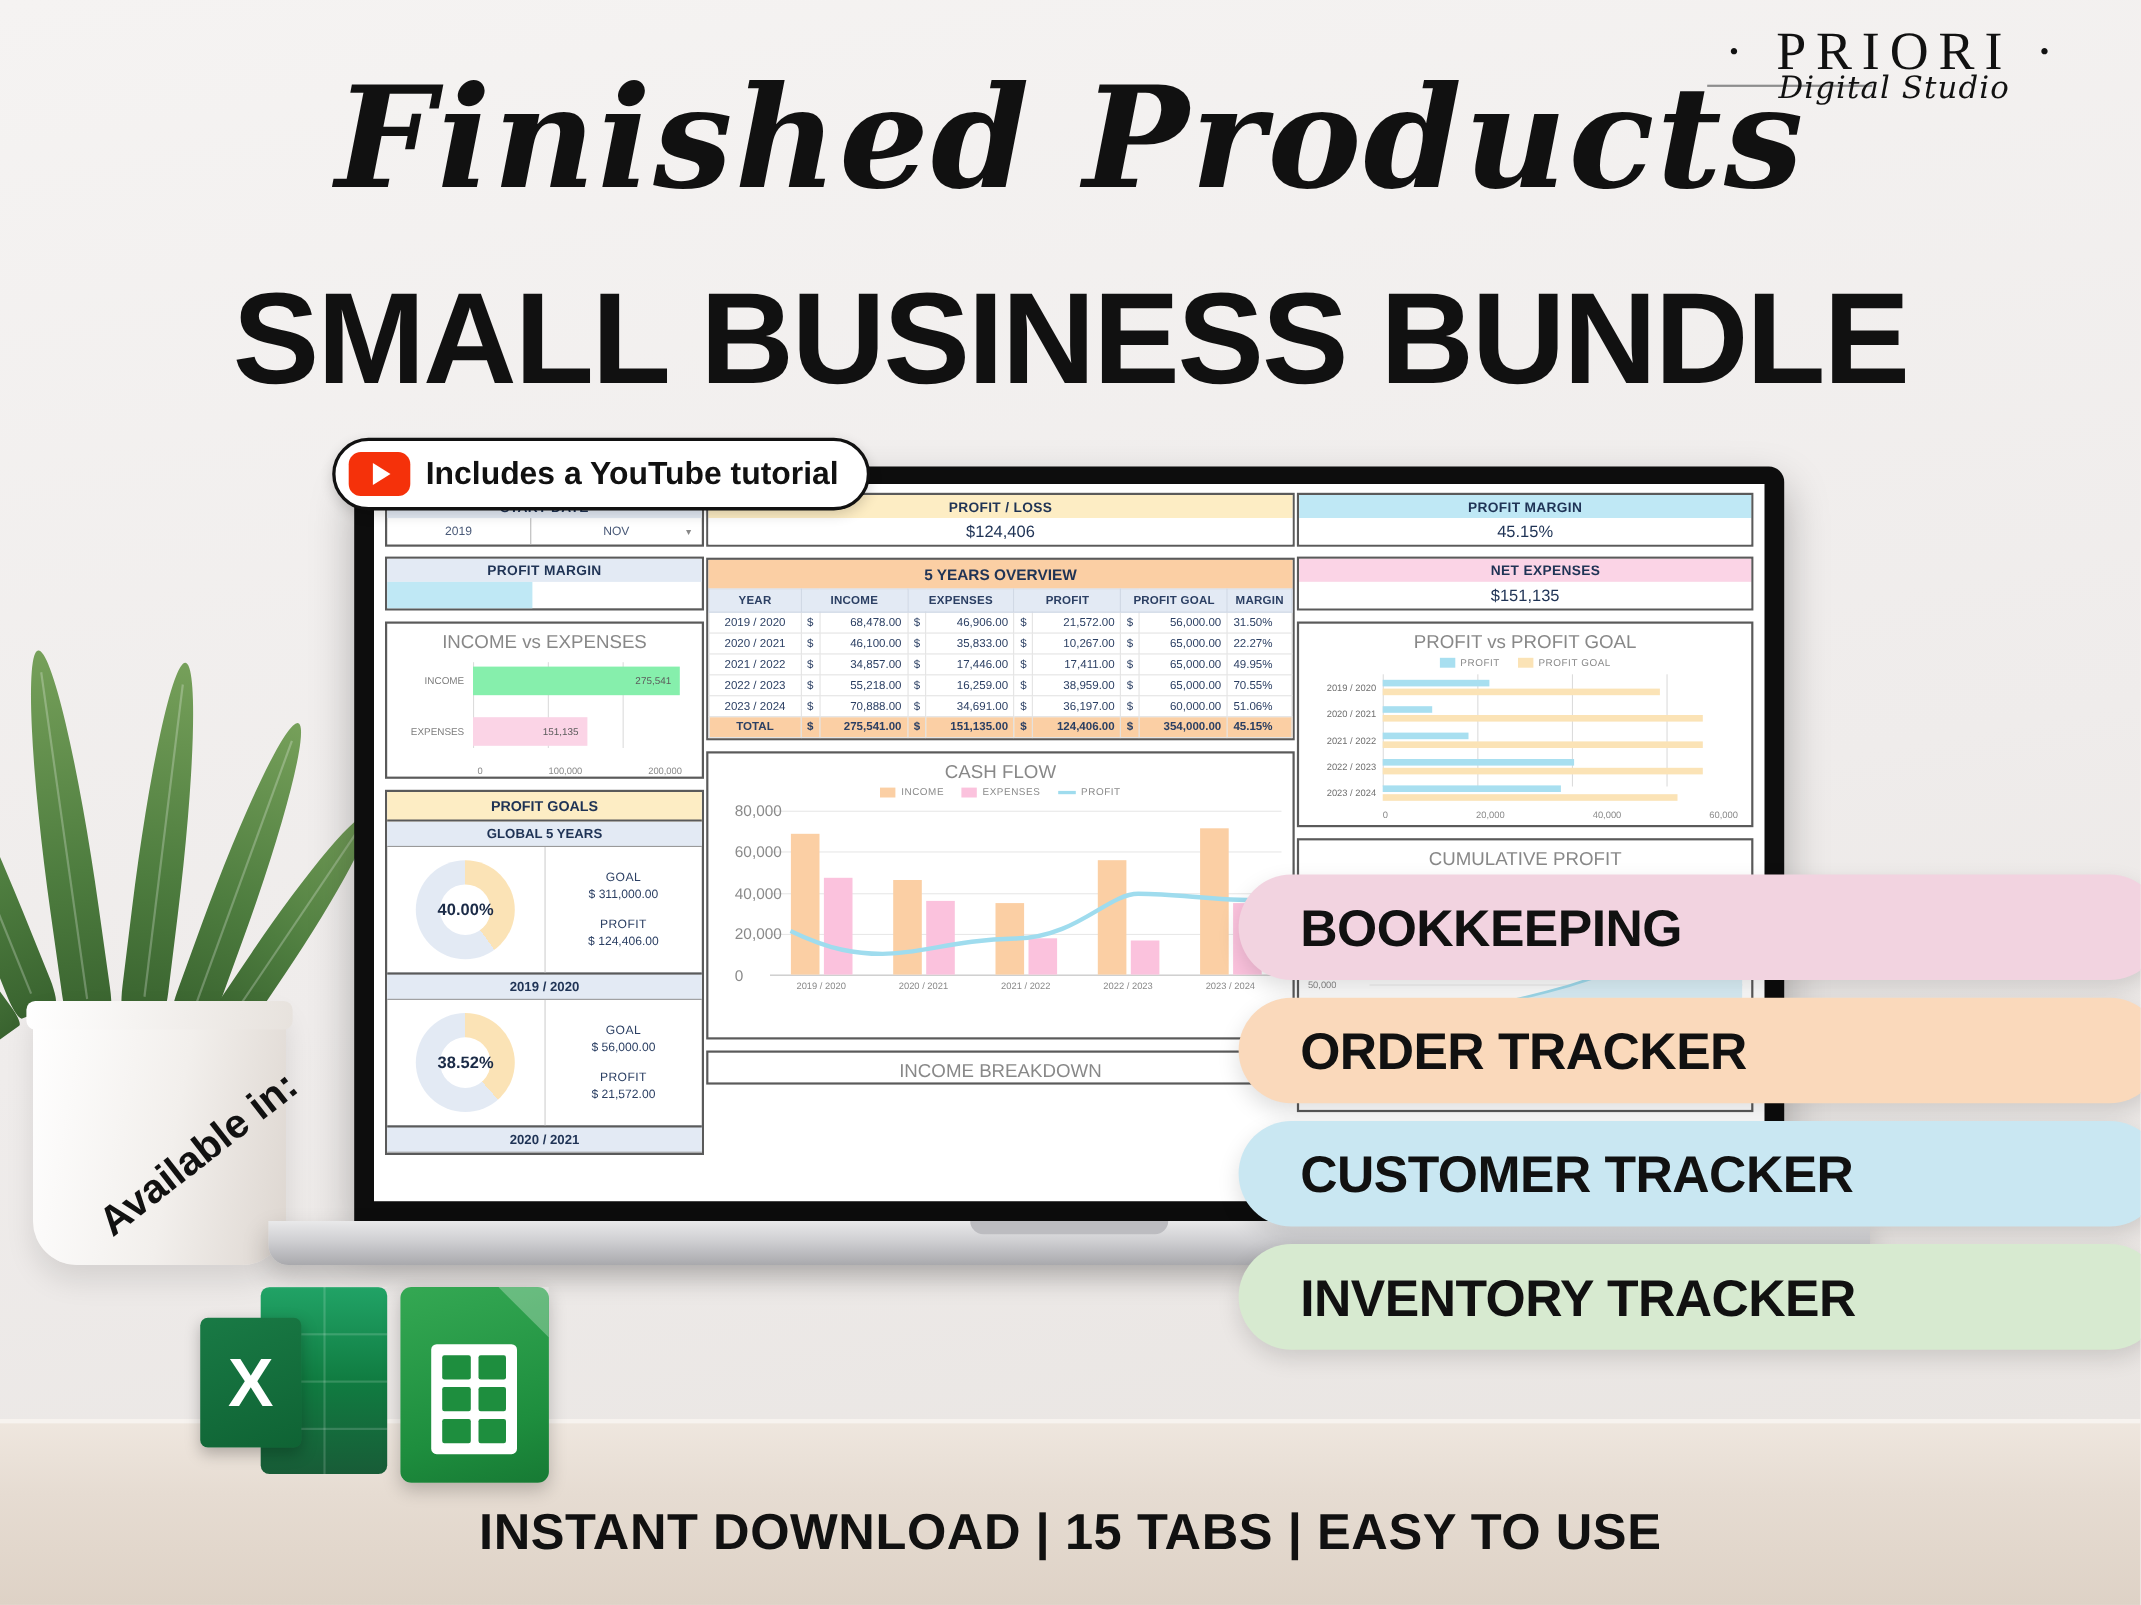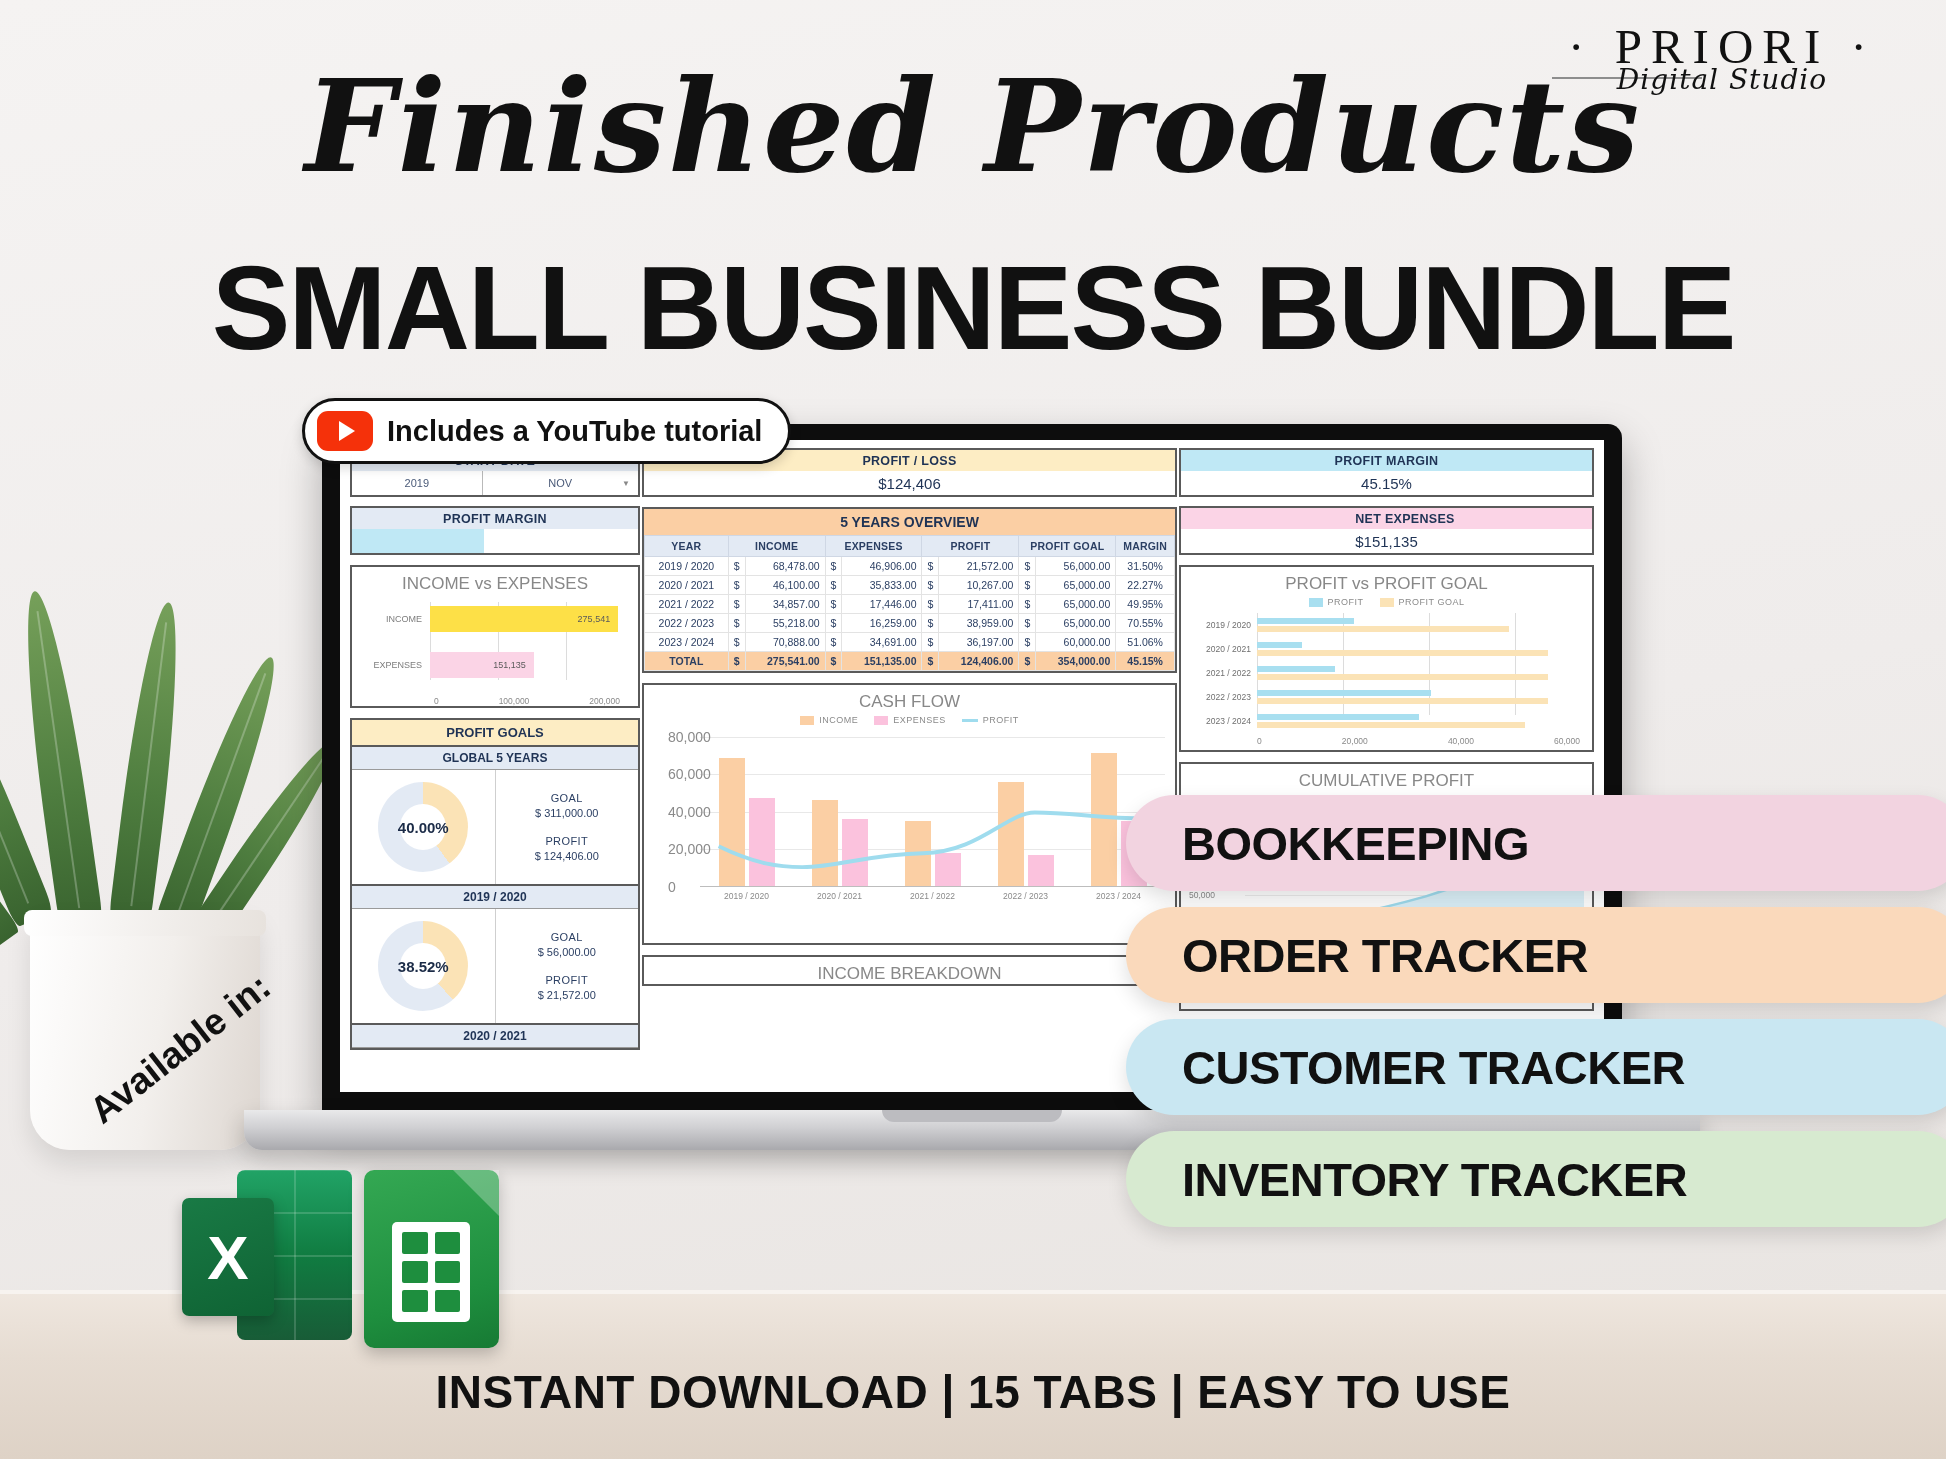--- a/index.html
+++ b/index.html
@@ -121,21 +121,21 @@
   .vline { position:absolute; top:8px; bottom:26px; width:1px; background:#dcdcdc;}
 
   
   .ovw-title { background:#fbcfa4; text-align:center; font-size:14px; font-weight:700;
         color:#1f3355; padding:5px 0; }
   table.ovw { width:100%; border-collapse:collapse; font-size:10.5px; color:#2b3f63;}
   table.ovw th { background:#e3eaf4; font-size:10.5px; font-weight:700; padding:4px 0;
         border:1px solid #cfd7e4; letter-spacing:.2px;}
   table.ovw td { padding:3px 5px; border:1px solid #e3e3e3; white-space:nowrap;}
   td.yr { text-align:center; } td.cur { text-align:left; width:10px; } td.num { text-align:right;}
-  td.pct { text-align:center; }
+  td.pct { text-align:left; }
   tr.total td { background:#fbcfa4; font-weight:700; }
 
   
   .pvg { padding:6px 12px 4px 12px; }
   .pvg-row { display:flex; align-items:center; height:24px; }
   .pvg-lab { width:64px; font-size:8.5px; color:#6f6f6f; text-align:right; padding-right:6px;}
   .pvg-bars { flex:1; position:relative;}
   .pvg-b { height:6px; border-radius:0; margin:2px 0;}
   .pvg-axis { display:flex; justify-content:space-between; font-size:8.5px; color:#8a8a8a;
         padding-left:64px; margin-top:3px;}
@@ -272,21 +272,21 @@
 
             <div class="panel">
               <div class="chart-title">INCOME vs EXPENSES</div>
               <div class="ive">
                 <div class="vline" style="left:78px;"></div>
                 <div class="vline" style="left:146px;"></div>
                 <div class="vline" style="left:214px;"></div>
                 <div class="ive-row">
                   <div class="ive-lab">INCOME</div>
                   <div class="ive-track">
-                    <div class="ive-bar" style="width:96%;background:#fde047;">
+                    <div class="ive-bar" style="width:96%;background:#86efac;">
                       <span>275,541</span>
                     </div>
                   </div>
                 </div>
                 <div class="ive-row">
                   <div class="ive-lab">EXPENSES</div>
                   <div class="ive-track">
                     <div class="ive-bar" style="width:53%;background:#fbd4e6;">
                       <span>151,135</span>
                     </div>

